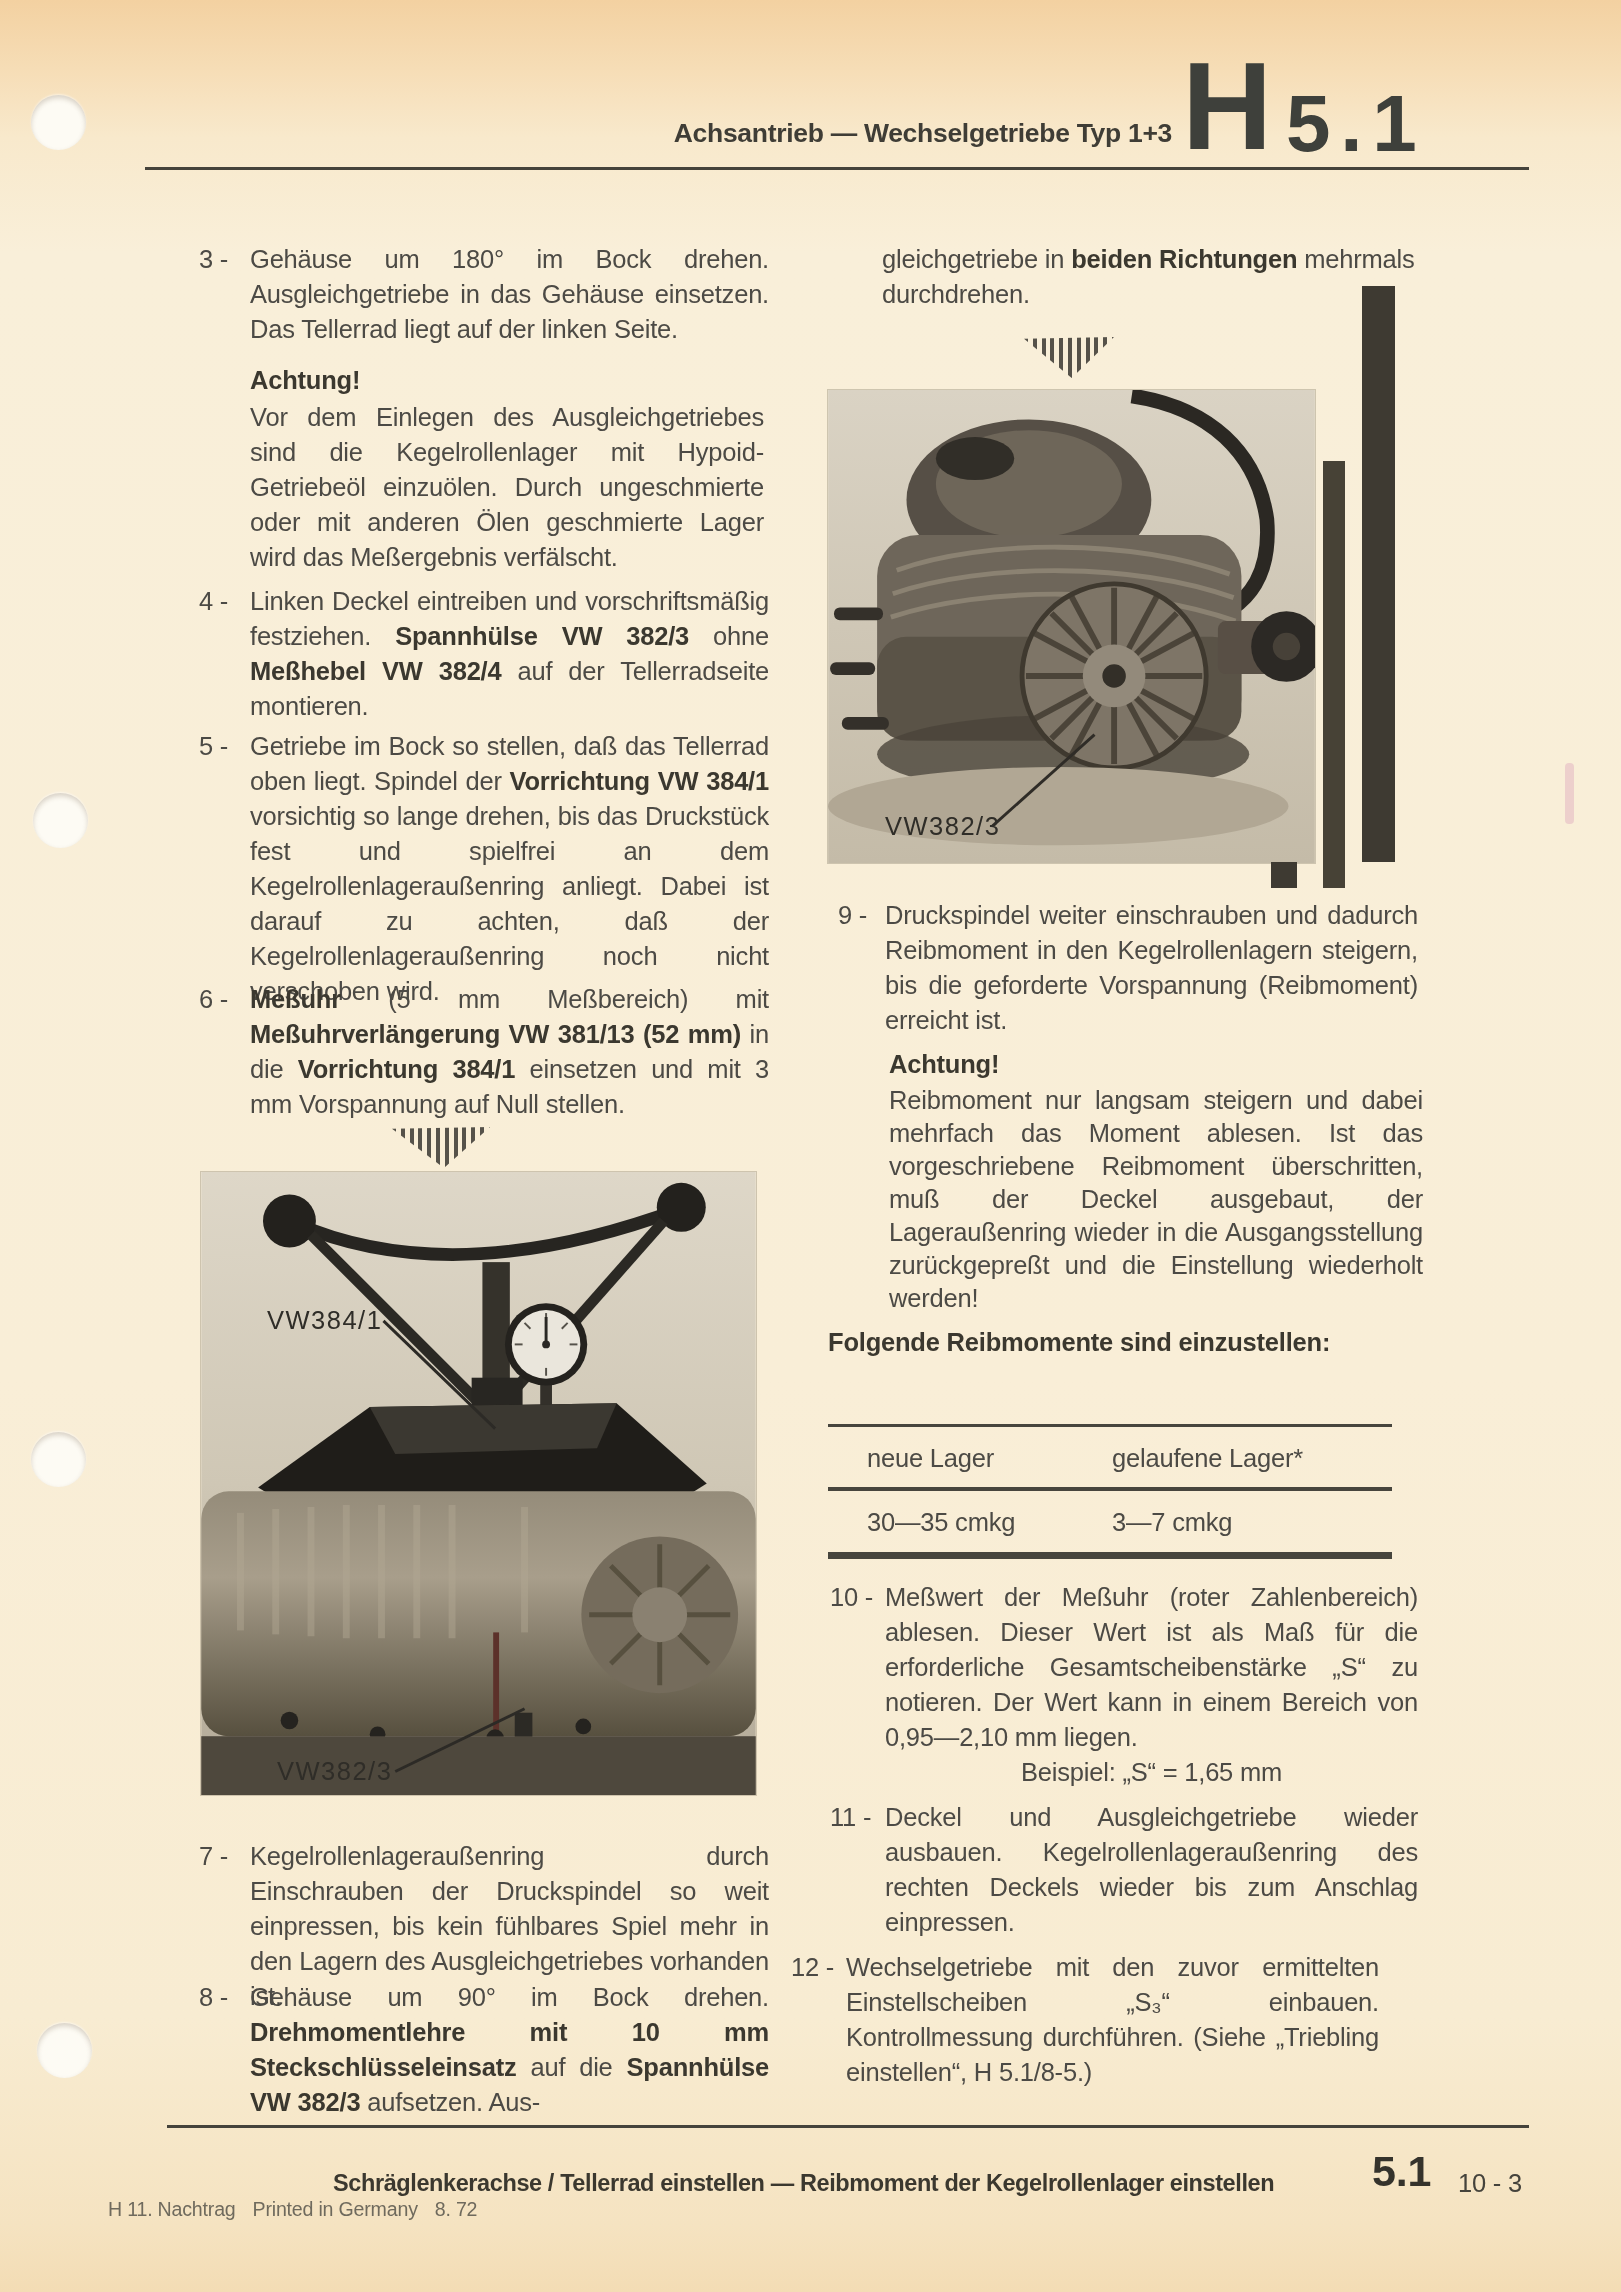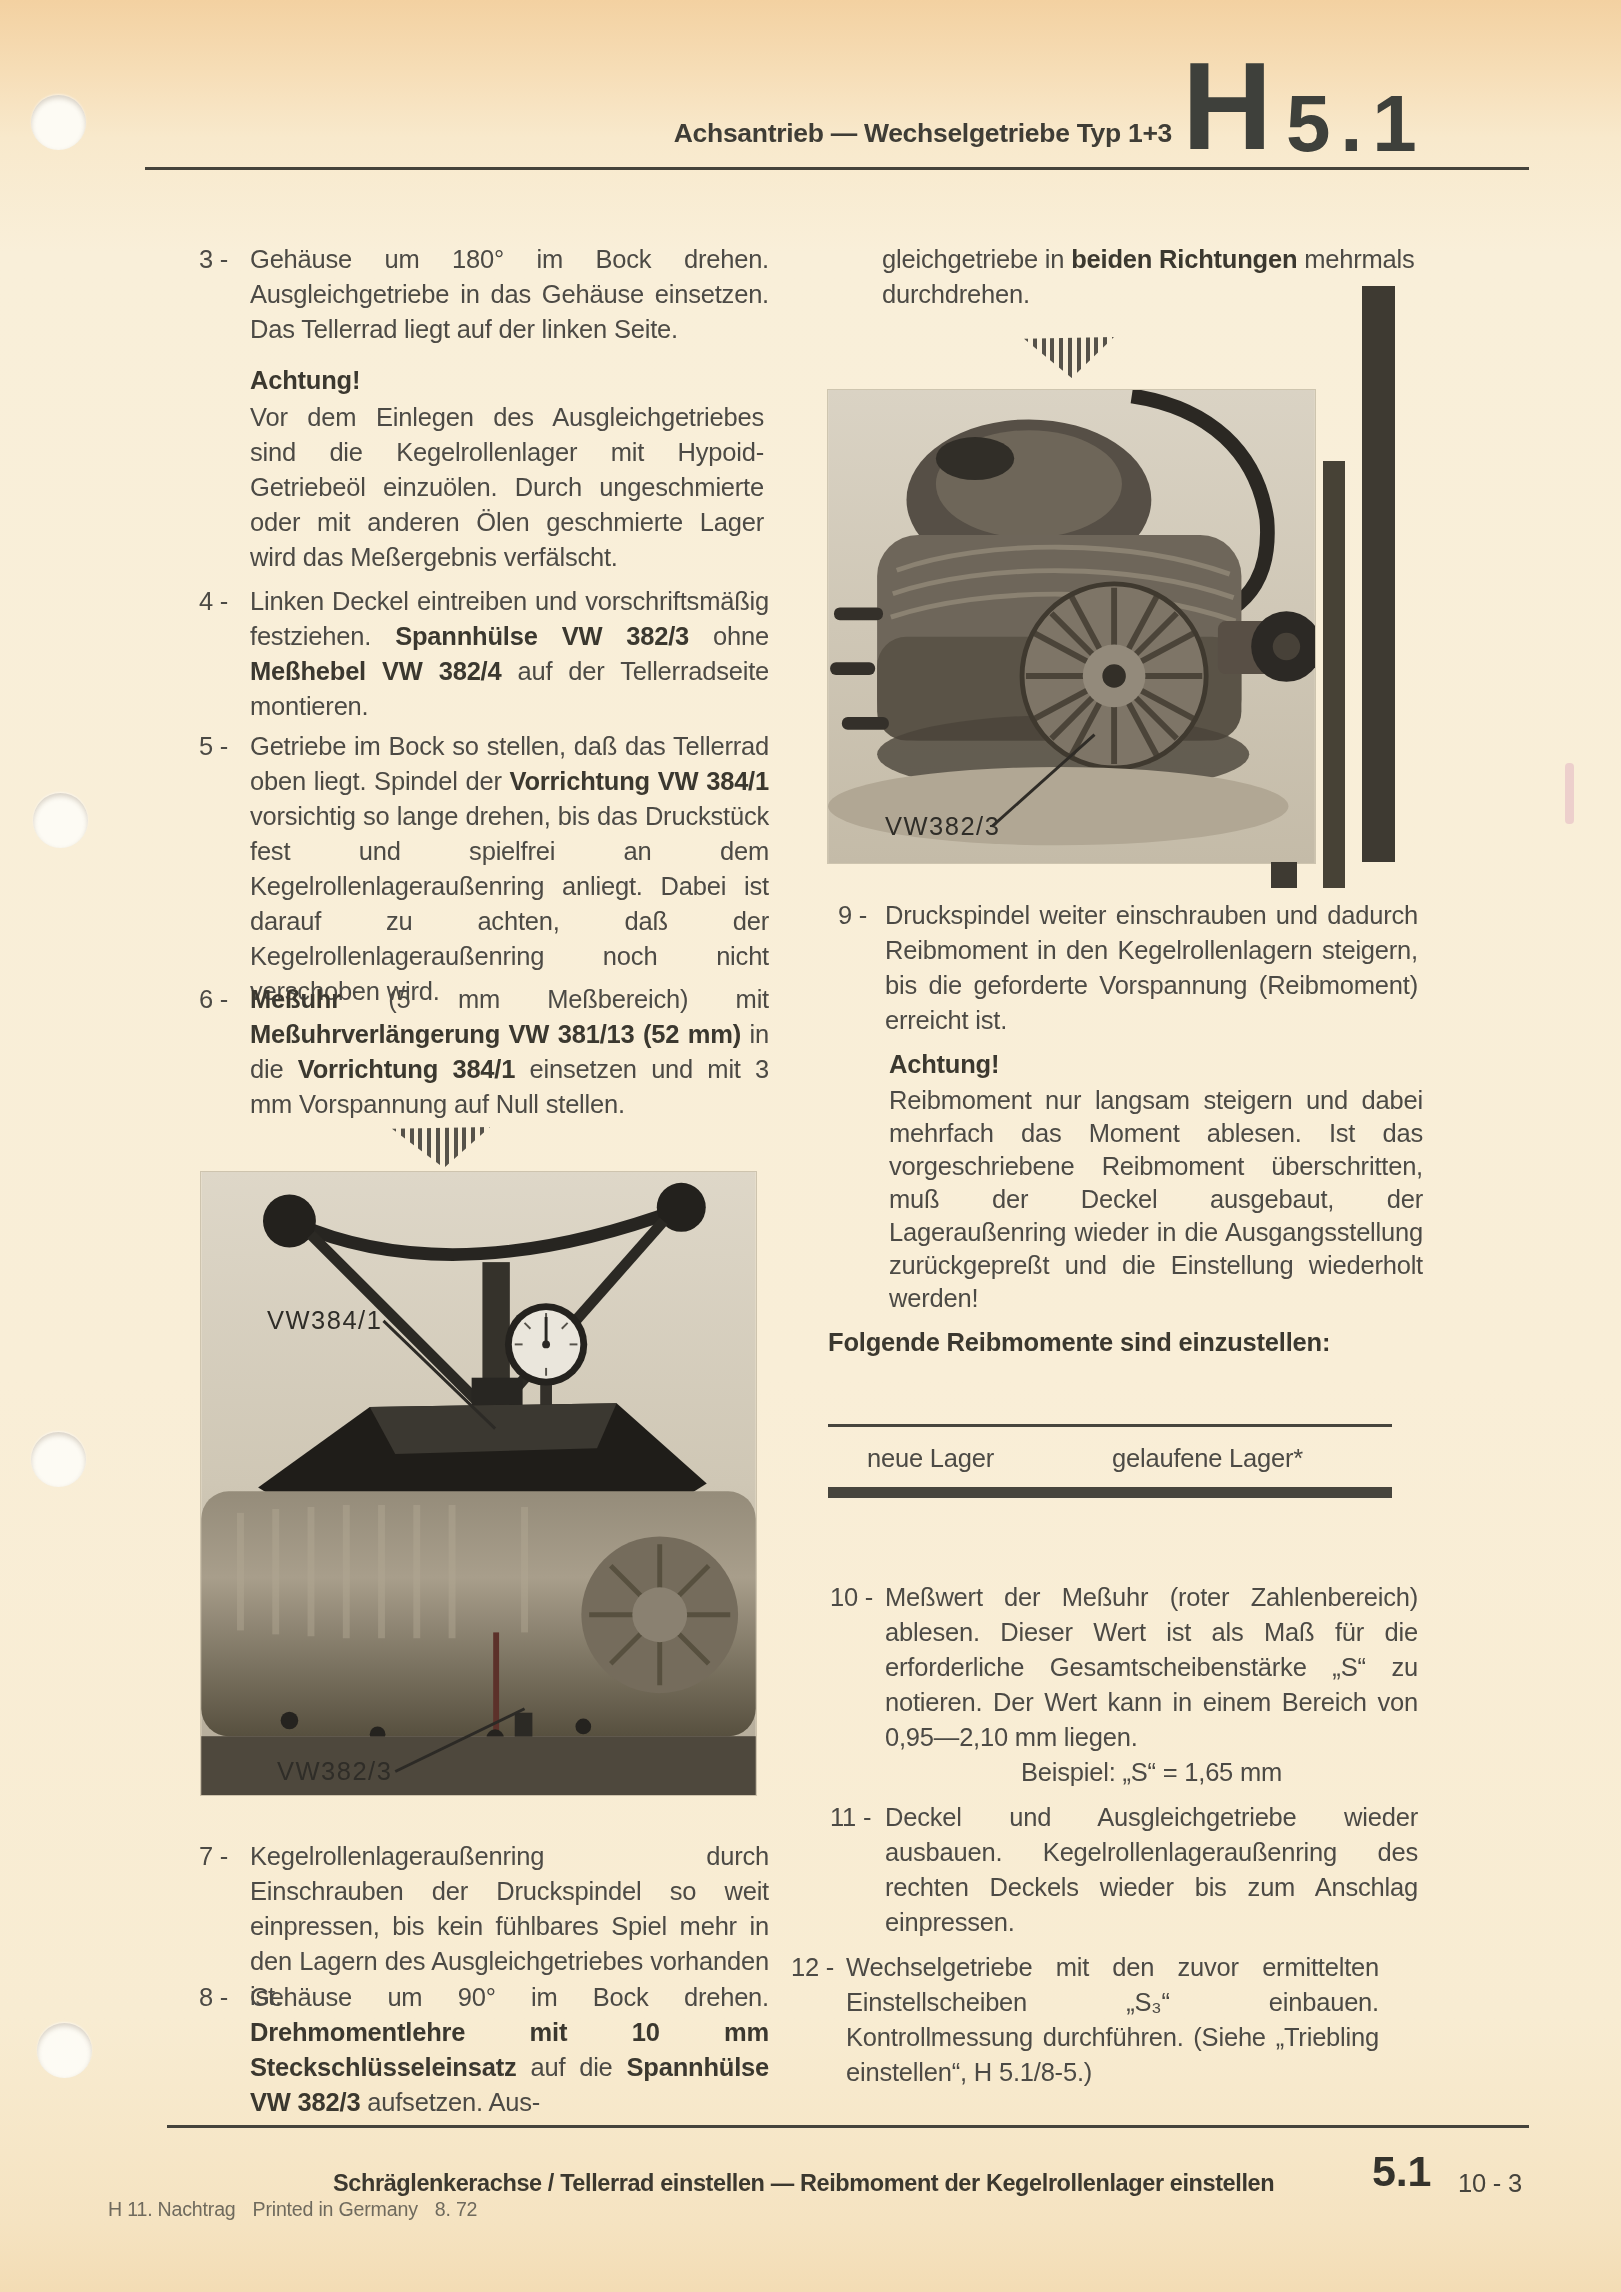--- a/index.html
+++ b/index.html
@@ -253,20 +253,24 @@
 
   <div class="tbl-head" style="top:1325px;">Folgende Reibmomente sind einzustellen:</div>
 
   <div class="tbl" style="top:1424px;">
     <div class="tline thin"></div>
     <div class="trow">
       <div>neue Lager</div>
       <div>gelaufene Lager*</div>
     </div>
     <div class="tline"></div>
+    <div class="trow">
+      <div>30—35 cmkg</div>
+      <div>3—7 cmkg</div>
+    </div>
     <div class="tline"></div>
     <div class="tline thin"></div>
   </div>
 
   <div class="step" style="left:830px; top:1580px; width:588px;">
     <div class="num2">10 -</div>
     <div class="txt">
       <div style="text-align:justify;">Meßwert der Meßuhr (roter Zahlenbereich) ablesen. Dieser Wert ist als Maß für die erforderliche Gesamtscheibenstärke „S“ zu notieren. Der Wert kann in einem Bereich von 0,95—2,10 mm liegen.</div>
       <div style="text-align:center;">Beispiel: „S“ = 1,65 mm</div>
     </div>

